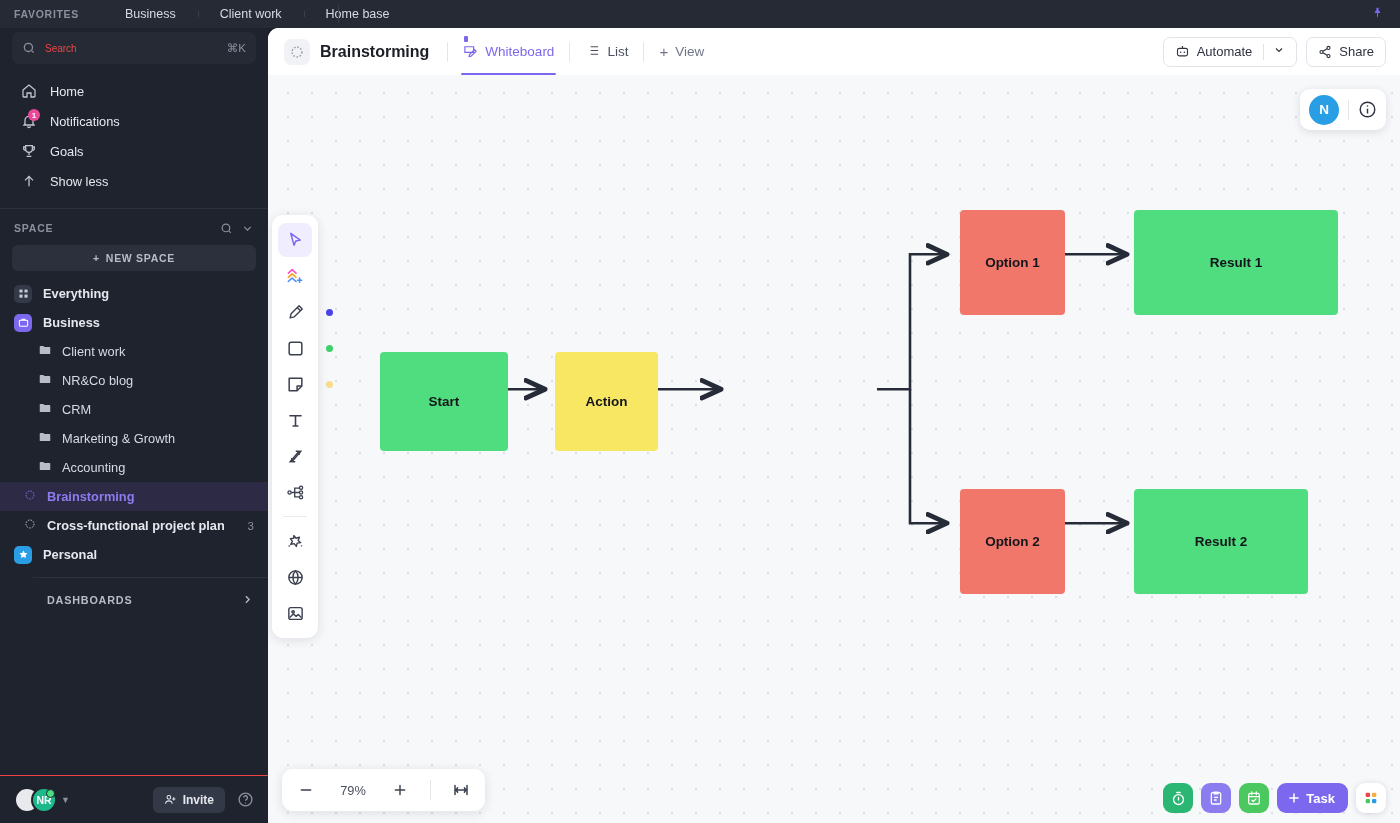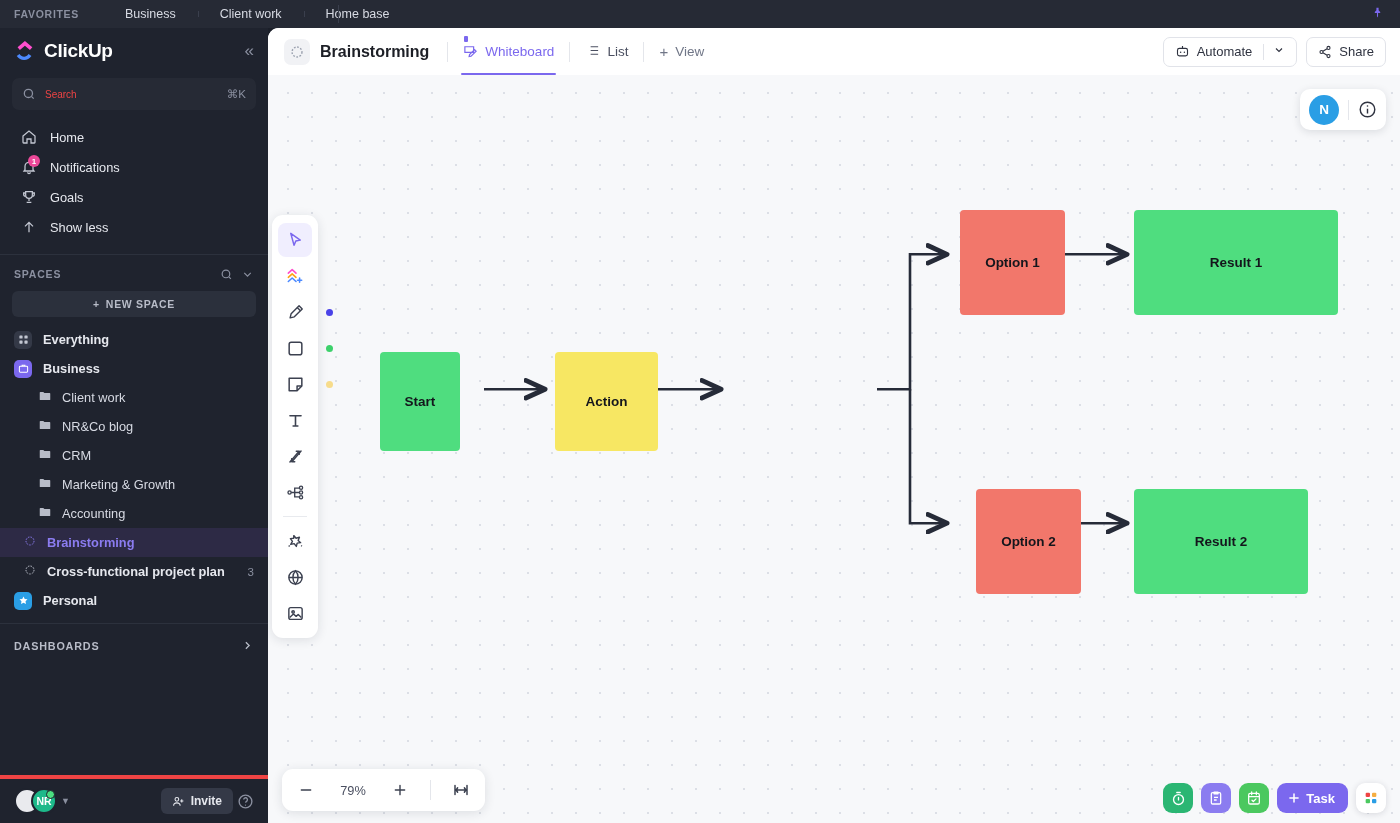--- a/index.html
+++ b/index.html
@@ -92,26 +92,27 @@
     height: 29px; display: flex; align-items: center; gap: 11px; padding: 0 14px 0 24px;
     font-size: 12.8px; color: #e6e8ee; font-weight: 600;
   }
   .doc-item.active { background: #2d2a45; color: #8b7cf0; }
   .doc-item .cnt { margin-left: auto; color: #8b90a0; font-size: 11.5px; font-weight: 400; }
 
   .collapse-row {
     height: 45px; display: flex; align-items: center; padding: 0 14px;
     color: #b8bcc8; font-size: 10.8px; font-weight: 700; letter-spacing: .8px;
     border-top: 1px solid #2c313d;
+    margin-left: 33px;
   }
   .collapse-row .sp { flex: 1; }
 
   .sb-footer {
-    margin-top: auto; height: 48px; border-top: 4px solid #ef4444;
-    display: flex; align-items: center; padding: 0 14px; gap: 4px;
+    margin-top: auto; height: 48px; border-top: 1px solid #ef4444;
+    display: flex; align-items: center; padding: 0 14px; gap: 12px;
   }
   .avatars { display: flex; align-items: center; position: relative; }
   .av {
     width: 26px; height: 26px; border-radius: 50%; display: flex; align-items: center;
     justify-content: center; font-size: 10.5px; font-weight: 700; color: #fff;
     border: 2px solid #1f232e;
   }
   .av.a1 { background: #e9eaee; color: #555; font-size: 7px; }
   .av.a2 { background: #1db98a; margin-left: -9px; position: relative; }
   .av.a2::after {
@@ -250,40 +251,20 @@
       <svg width="13" height="13" viewBox="0 0 24 24" fill="currentColor">
           <path d="M14 3v5l3 3v2h-4v6l-1 2-1-2v-6H7v-2l3-3V3h4z"></path>
         </svg>
     </span>
   </div>
 
   <div class="body-row">
 
     <div class="sidebar">
 
-      <div class="sb-top">
-        <div class="brand">
-          <svg width="22" height="22" viewBox="0 0 24 24">
-            <path d="M3 17.5l3-2.2c1.5 2 3.1 2.9 5 2.9s3.4-.9 4.9-2.9l3.1 2.2c-2.1 2.9-4.8 4.4-8 4.4s-5.9-1.5-8-4.4z" fill="url(#g1)"></path>
-            <path d="M11.9 6.3L6.4 11 3.9 8l8-6.8L20 8l-2.6 3z" fill="url(#g2)"></path>
-            <defs>
-              <linearGradient id="g1" x1="3" y1="20" x2="19" y2="20">
-                  <stop offset="0" stop-color="#4c8aff"></stop>
-                  <stop offset="1" stop-color="#7b68ee"></stop>
-                </linearGradient>
-              <linearGradient id="g2" x1="4" y1="6" x2="20" y2="6">
-                  <stop offset="0" stop-color="#ff4ecd"></stop>
-                  <stop offset="1" stop-color="#ffa114"></stop>
-                </linearGradient>
-            </defs>
-          </svg>
-          <span class="brand-name">ClickUp</span>
-        </div>
-        <span class="collapse">«</span>
-      </div>
 
       <div class="search-box">
         <svg width="14" height="14" viewBox="0 0 24 24" fill="none" stroke="#8b90a0" stroke-width="2.2">
             <circle cx="11" cy="11" r="7"></circle>
             <path d="M20 20l-3.5-3.5"></path>
           </svg>
         <span class="ph">Search</span>
         <span class="kbd">⌘K</span>
       </div>
 
@@ -322,21 +303,21 @@
                 <path d="M12 20V5M6 11l6-6 6 6"></path>
               </svg>
           </span>
           <span>Show less</span>
         </div>
       </div>
 
       <div class="sb-divider"></div>
 
       <div class="section-head">
-        <span>SPACES</span>
+        <span>SPACE</span>
         <span class="sp"></span>
         <span class="act">
           <svg width="13" height="13" viewBox="0 0 24 24" fill="none" stroke="currentColor" stroke-width="2.2">
               <circle cx="11" cy="11" r="7"></circle>
               <path d="M20 20l-3.5-3.5"></path>
             </svg>
         </span>
         <span class="act">
           <svg width="13" height="13" viewBox="0 0 24 24" fill="none" stroke="currentColor" stroke-width="2.2">
               <path d="M6 9l6 6 6-6"></path>
@@ -530,33 +511,33 @@
           <g stroke="#262b38" stroke-width="2.6" fill="none">
             <path d="M216 326 L276 326" marker-end="url(#ah)"></path>
             <path d="M390 326 L452 326" marker-end="url(#ah)"></path>
             <path d="M609 326 L642 326 L642 186 L678 186" marker-end="url(#ah)"></path>
             <path d="M642 326 L642 465 L678 465" marker-end="url(#ah)"></path>
             <path d="M797 186 L858 186" marker-end="url(#ah)"></path>
             <path d="M797 465 L858 465" marker-end="url(#ah)"></path>
           </g>
         </svg>
 
-        <div class="node" style="left:112px; top:277px; width:80px; height:99px; background:#4FDD7F;">
+        <div class="node" style="left:112px; top:277px; width:128px; height:99px; background:#4FDD7F;">
           <span>Start</span>
         </div>
         <div class="node" style="left:287px; top:277px; width:103px; height:99px; background:#F7E763;">
           <span>Action</span>
         </div>
         <div class="node" style="left:692px; top:135px; width:105px; height:105px; background:#F2776B;">
           <span>Option 1</span>
         </div>
         <div class="node" style="left:866px; top:135px; width:204px; height:105px; background:#4FDD7F;">
           <span>Result 1</span>
         </div>
-        <div class="node" style="left:692px; top:414px; width:105px; height:105px; background:#F2776B;margin-left:16px;">
+        <div class="node" style="left:692px; top:414px; width:105px; height:105px; background:#F2776B;">
           <span>Option 2</span>
         </div>
         <div class="node" style="left:866px; top:414px; width:174px; height:105px; background:#4FDD7F;">
           <span>Result 2</span>
         </div>
 
         <div class="canvas-topright">
           <span class="n-avatar">N</span>
           <span class="tr-sep"></span>
           <span style="display:flex;color:#2f3340">

